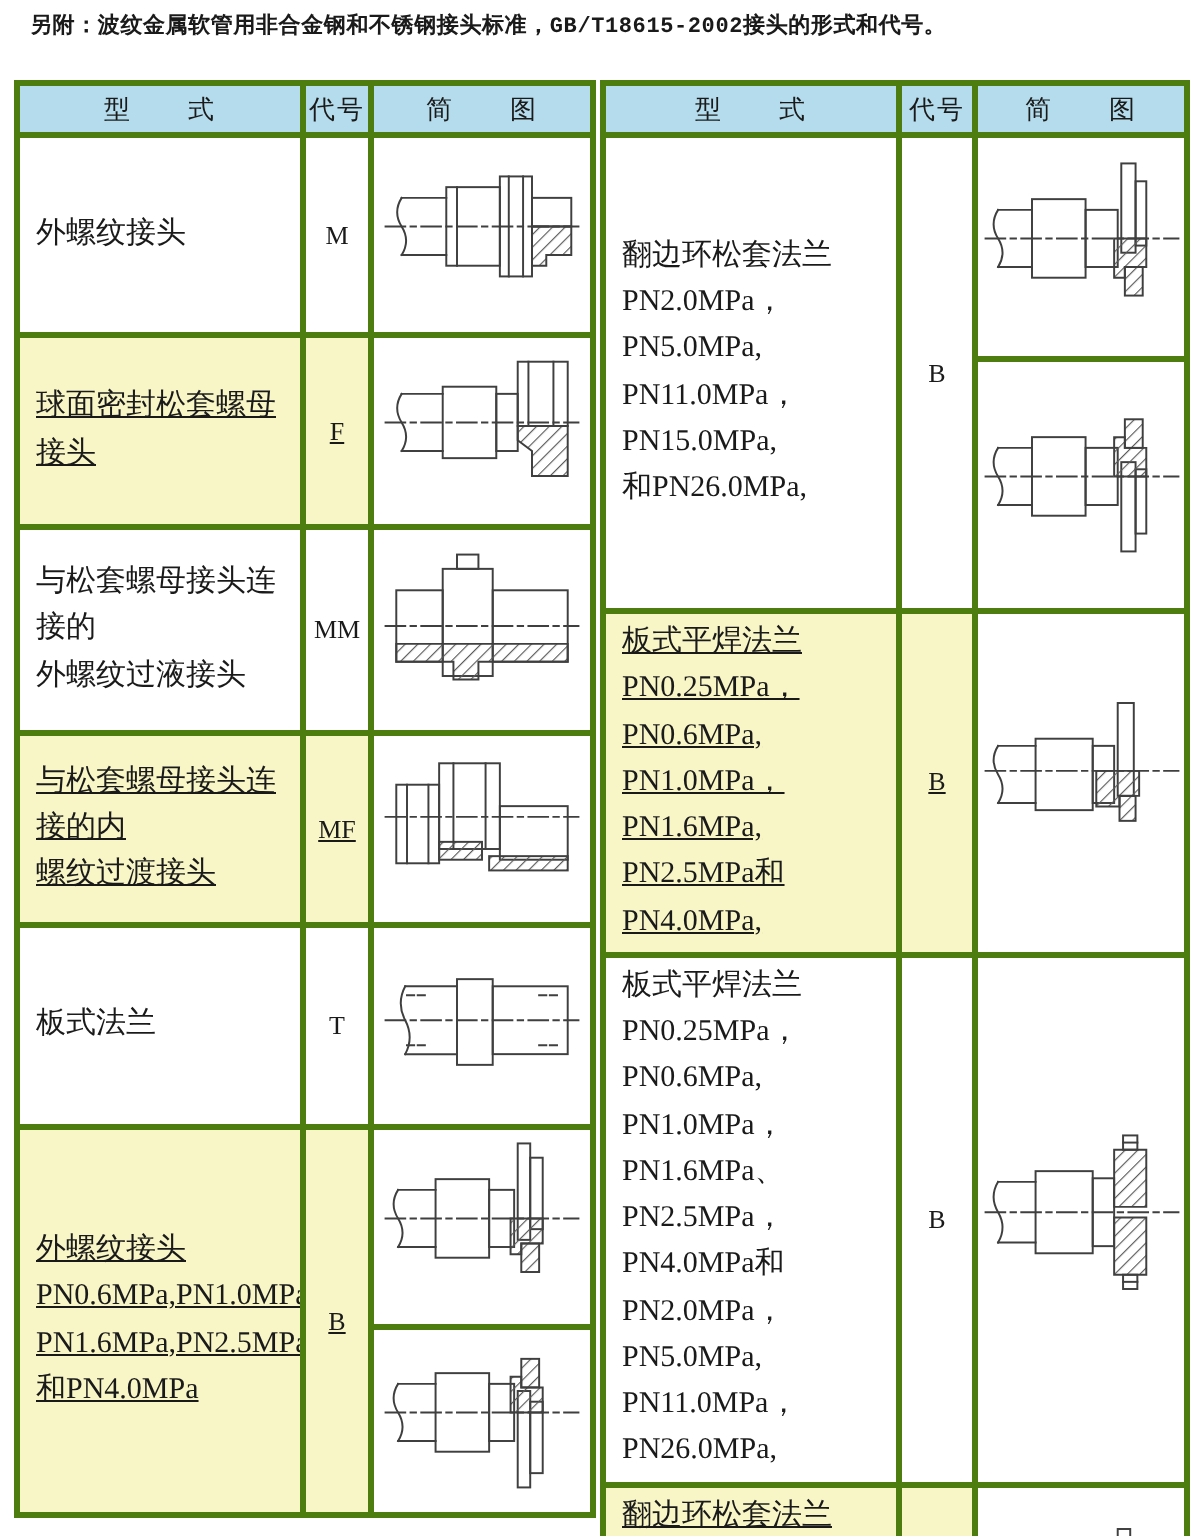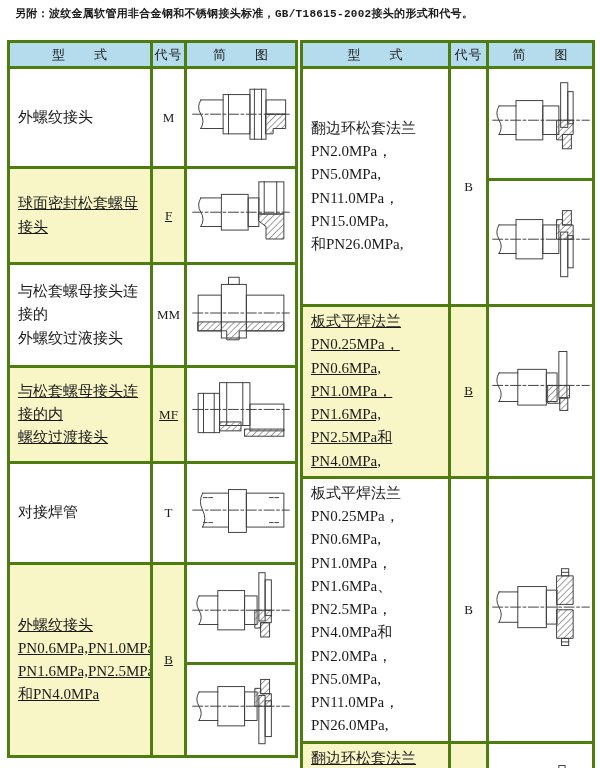--- a/index.html
+++ b/index.html
@@ -116,21 +116,21 @@
               <rect x="32" y="14" width="34" height="48"></rect>
               <line x1="40" y1="14" x2="40" y2="62"></line>
               <line x1="58" y1="14" x2="58" y2="62"></line>
               <rect x="66" y="38" width="38" height="30"></rect>
               <rect x="32" y="58" width="24" height="10" fill="url(#hch)"></rect>
               <rect x="60" y="66" width="44" height="8" fill="url(#hch)"></rect>
               <line x1="2" y1="44" x2="110" y2="44" stroke-dasharray="11 3 3 3"></line>
             </svg></div></td>
     </tr>
     <tr style="height:101px">
-      <td class="type">对接焊管</td>
+      <td class="type">板式法兰</td>
       <td class="code">T</td>
       <td class="diag"><div class="dg"><svg width="100" height="86" viewBox="0 0 112 96" fill="none" stroke="#3f3f3f" stroke-width="1.1" stroke-linecap="square">
               <path d="M 13 28 q -5 9.5 0 19 q 5 9.5 0 19"></path>
               <line x1="13" y1="28" x2="42" y2="28"></line>
               <line x1="13" y1="66" x2="42" y2="66"></line>
               <line x1="14" y1="33" x2="26" y2="33" stroke-dasharray="4 2"></line>
               <line x1="14" y1="61" x2="26" y2="61" stroke-dasharray="4 2"></line>
               <rect x="42" y="24" width="20" height="48"></rect>
               <rect x="62" y="28" width="42" height="38"></rect>
               <line x1="88" y1="33" x2="100" y2="33" stroke-dasharray="4 2"></line>

